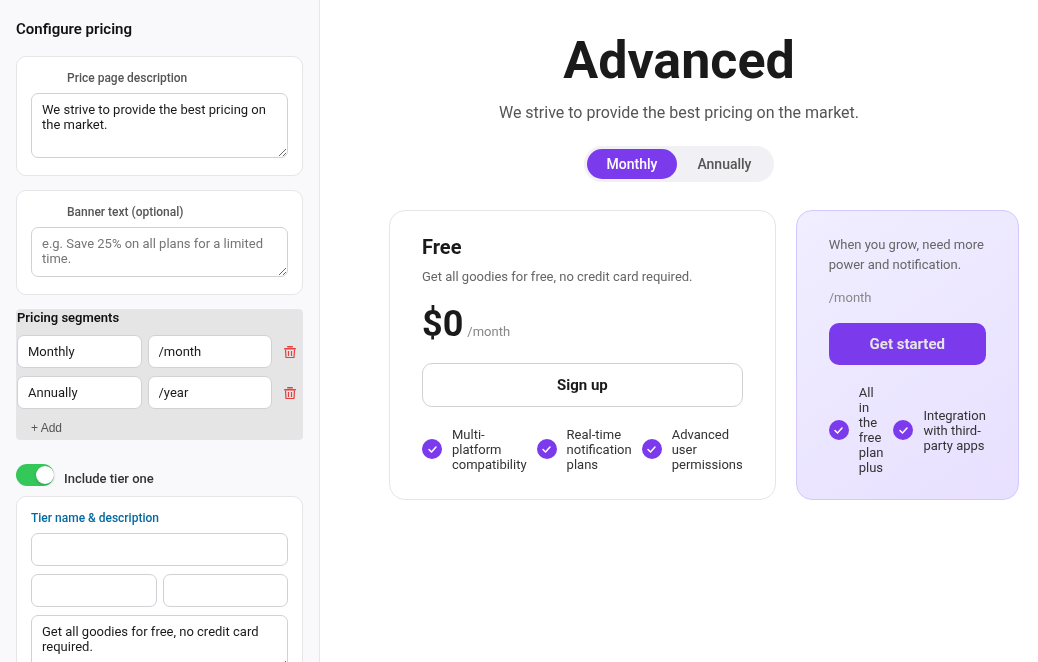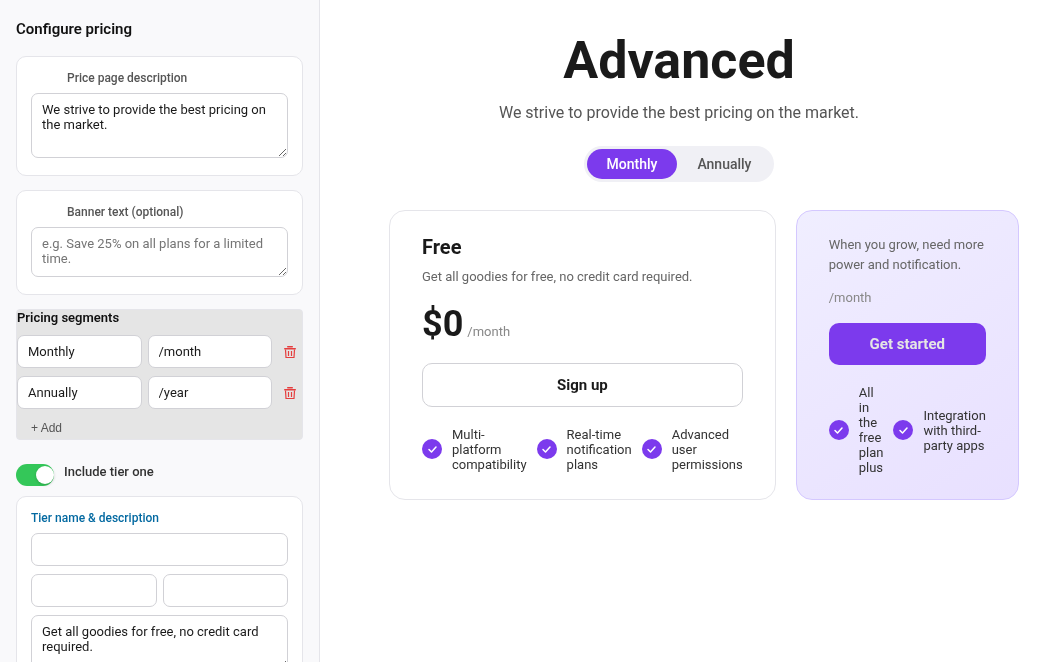--- a/index.html
+++ b/index.html
@@ -119,21 +119,21 @@
       cursor: pointer;
       color: #555;
       font-size: 12px;
       font-family: Liberation Sans, sans-serif;
       padding: 4px 0;
       margin-left: 14px;
     }
     
     .toggle-row {
       display: flex;
-      align-items: flex-start;
+      align-items: flex-end;
       gap: 10px;
       padding: 10px 0;
     }
     .toggle {
       position: relative;
       width: 38px;
       height: 22px;
     }
     .toggle input { opacity: 0; width: 0; height: 0; }
     .toggle-slider {

